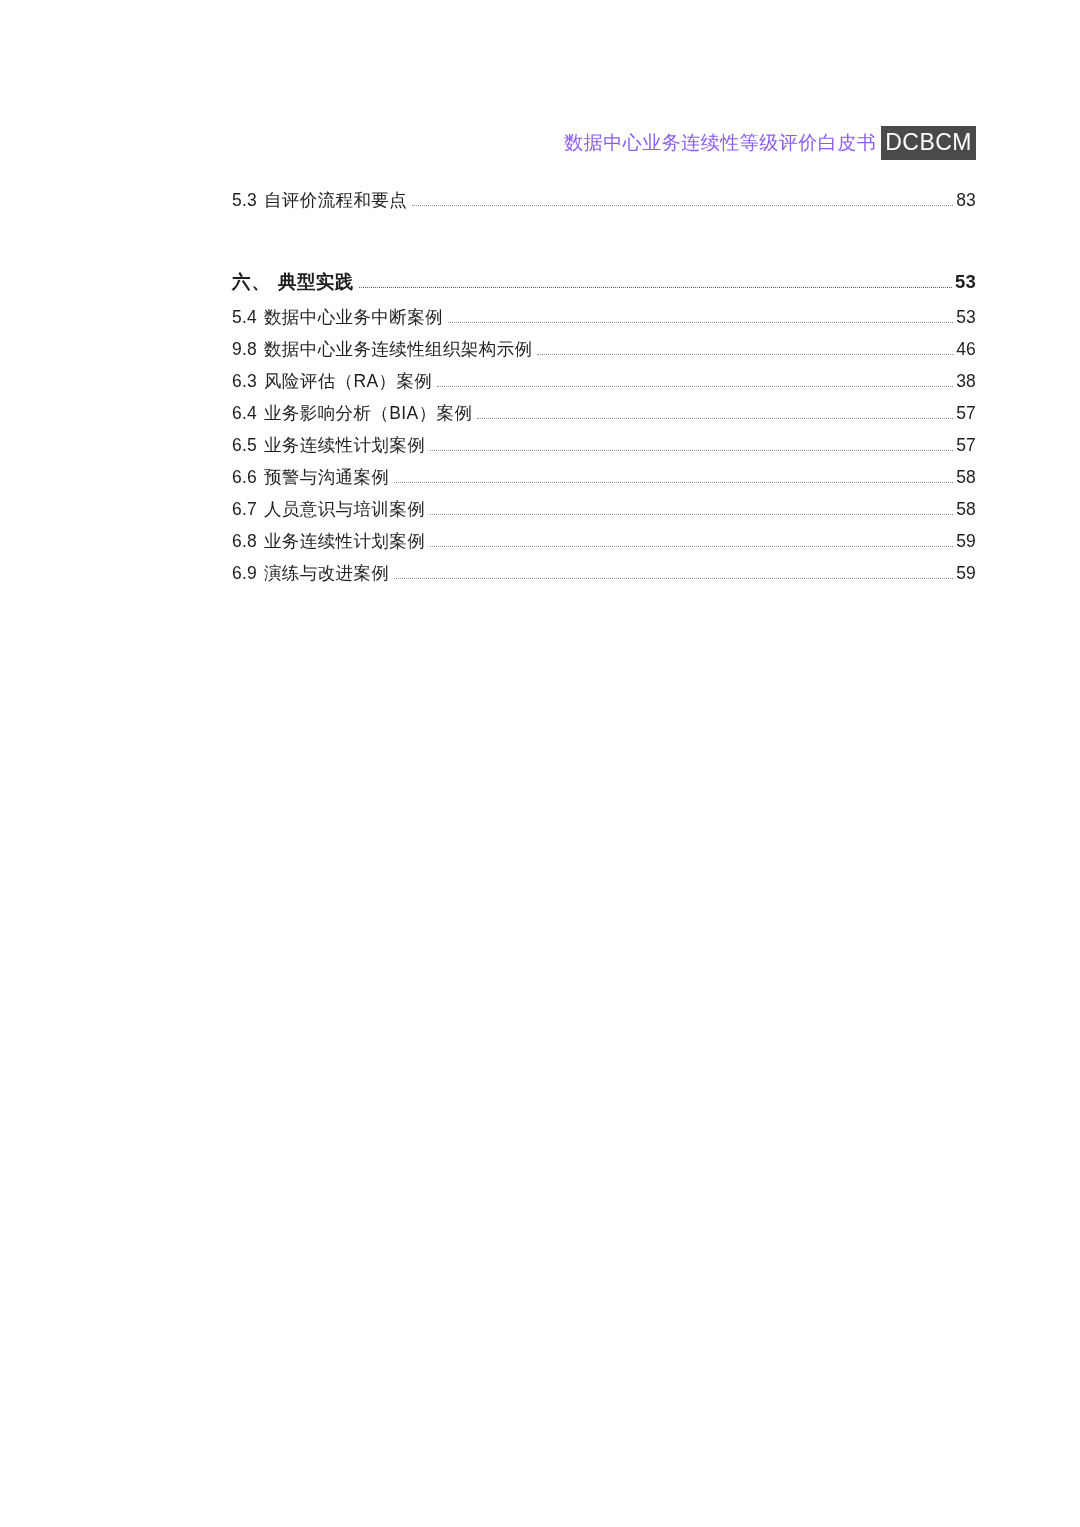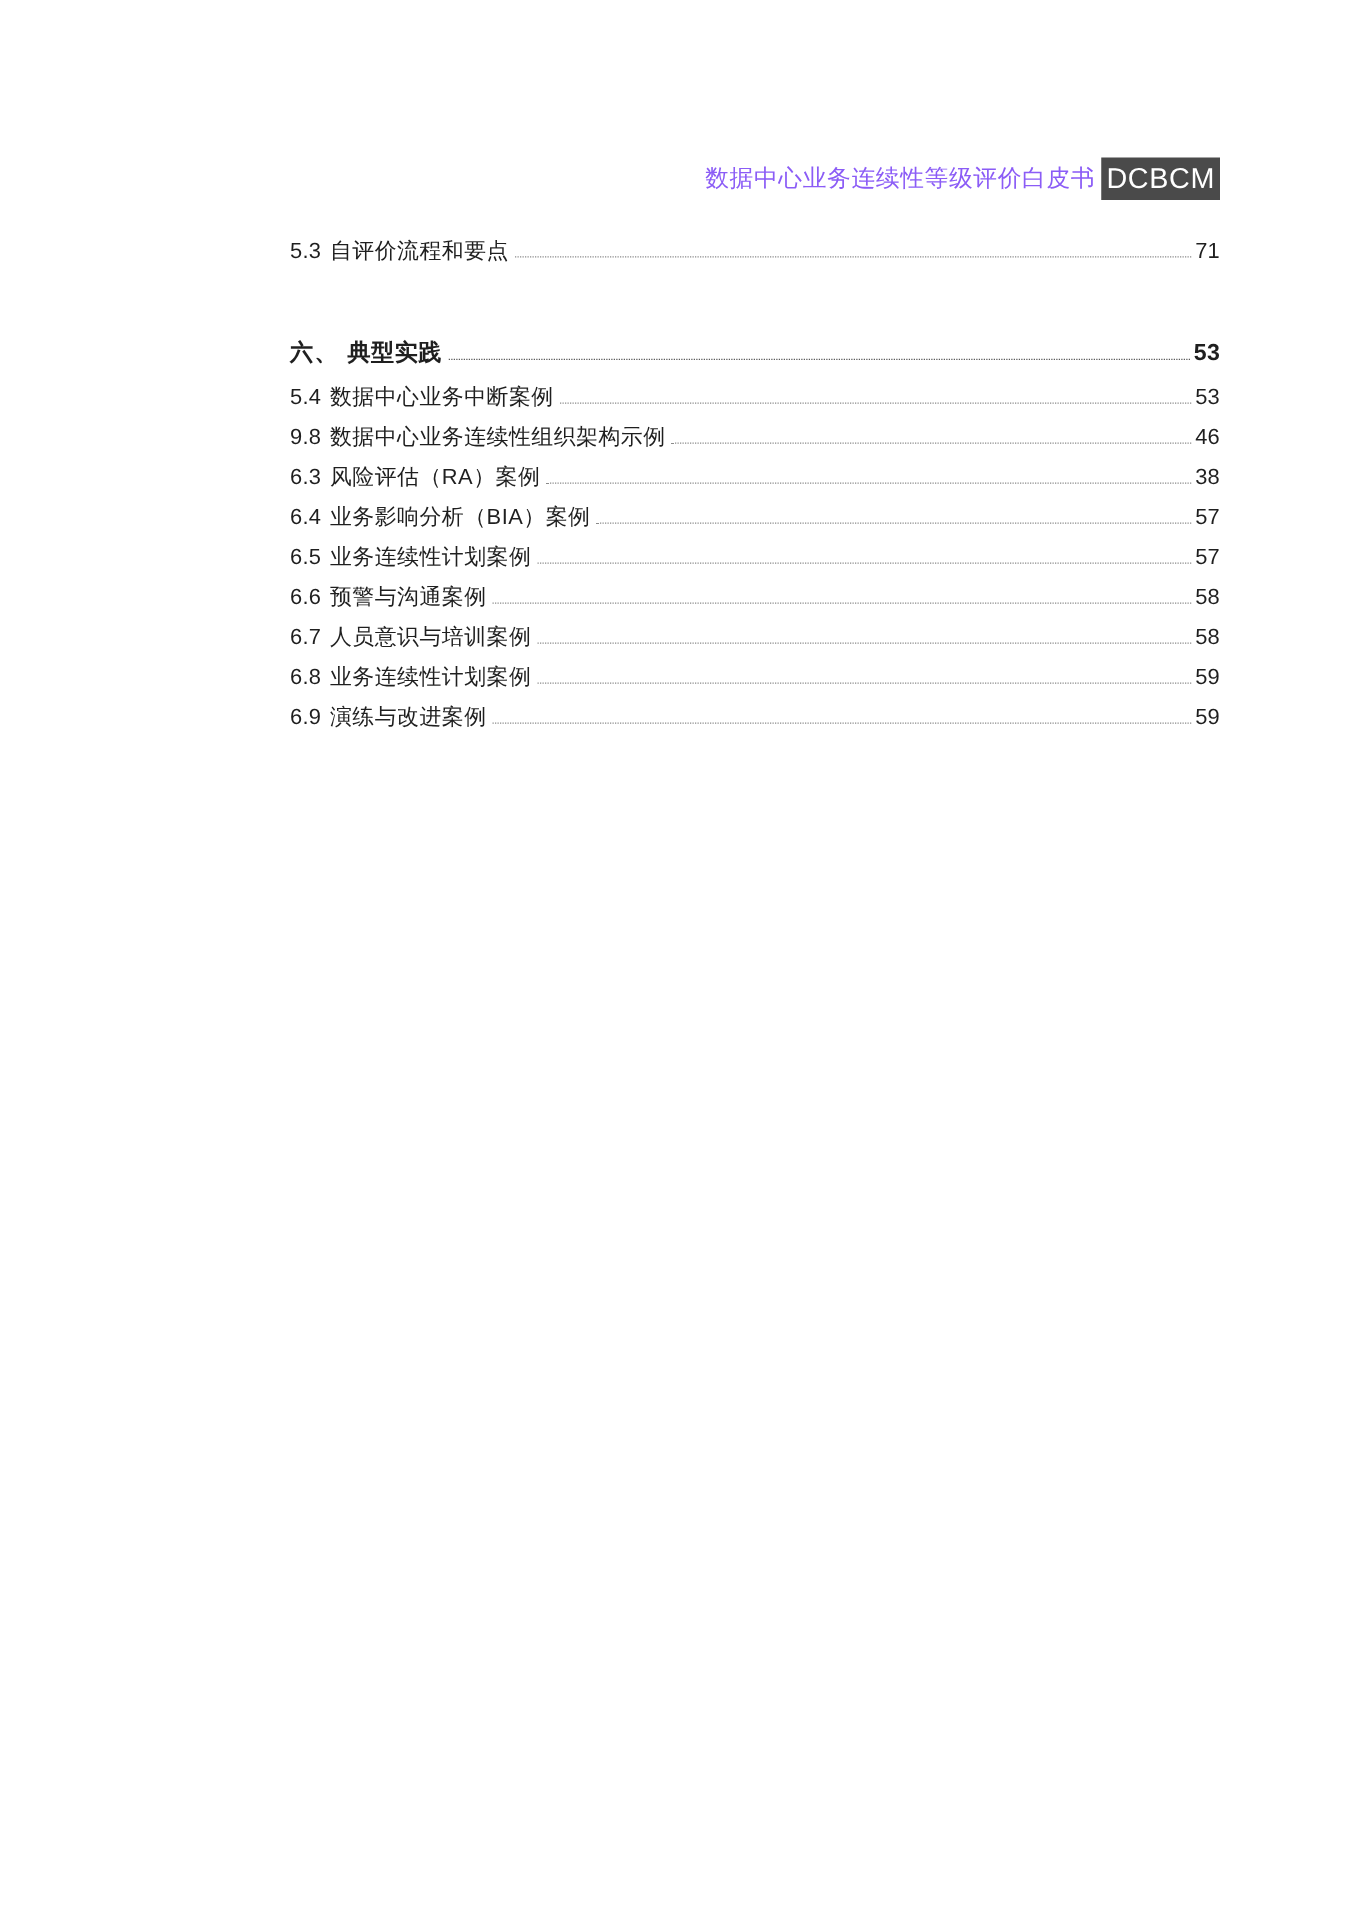--- a/index.html
+++ b/index.html
@@ -107,21 +107,21 @@
     <span class="header-badge">DCBCM</span>
   </div>
 
   <div class="toc">
 
     <div>
       <div class="toc-row">
         <span class="num">5.3</span>
         <span class="title">自评价流程和要点</span>
         <span class="leader"></span>
-        <span class="pg">71</span>
+        <span class="pg">83</span>
       </div>
       <div class="gap-row"></div>
     </div>
 
     <div class="spacer-lg"></div>
 
     <div>
 
       <div class="toc-row bold">
         <span class="num">六、</span>

